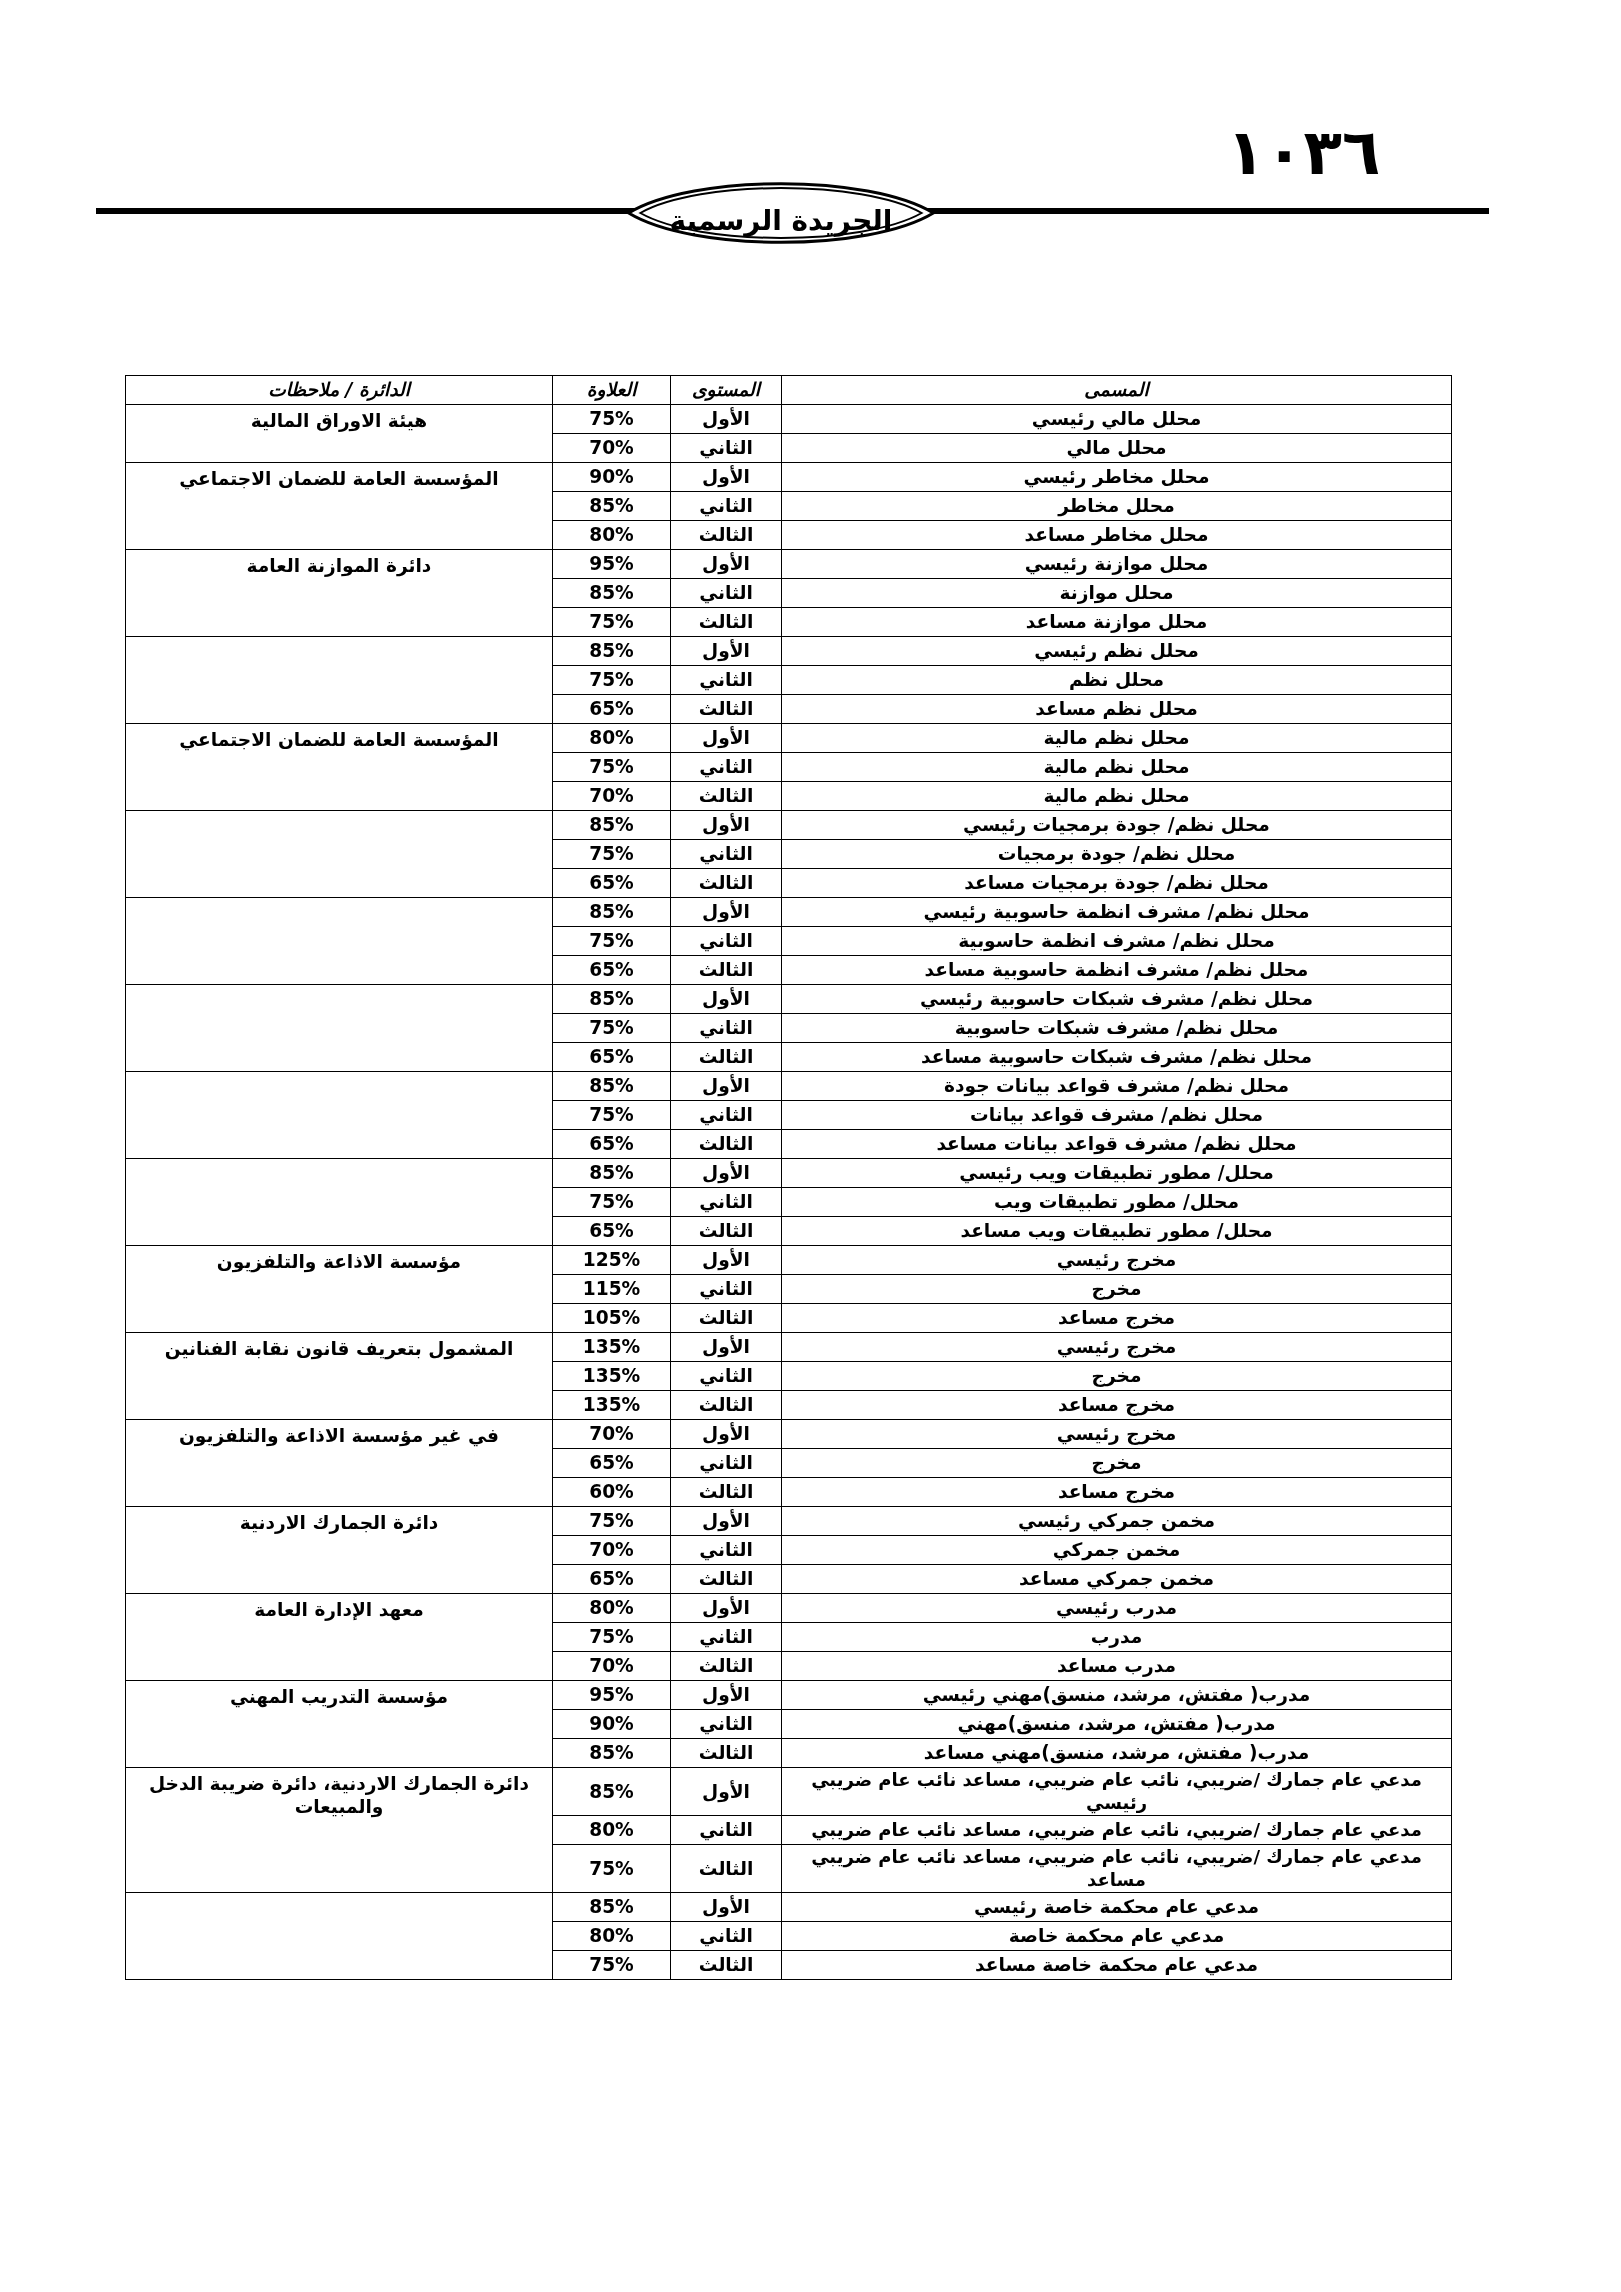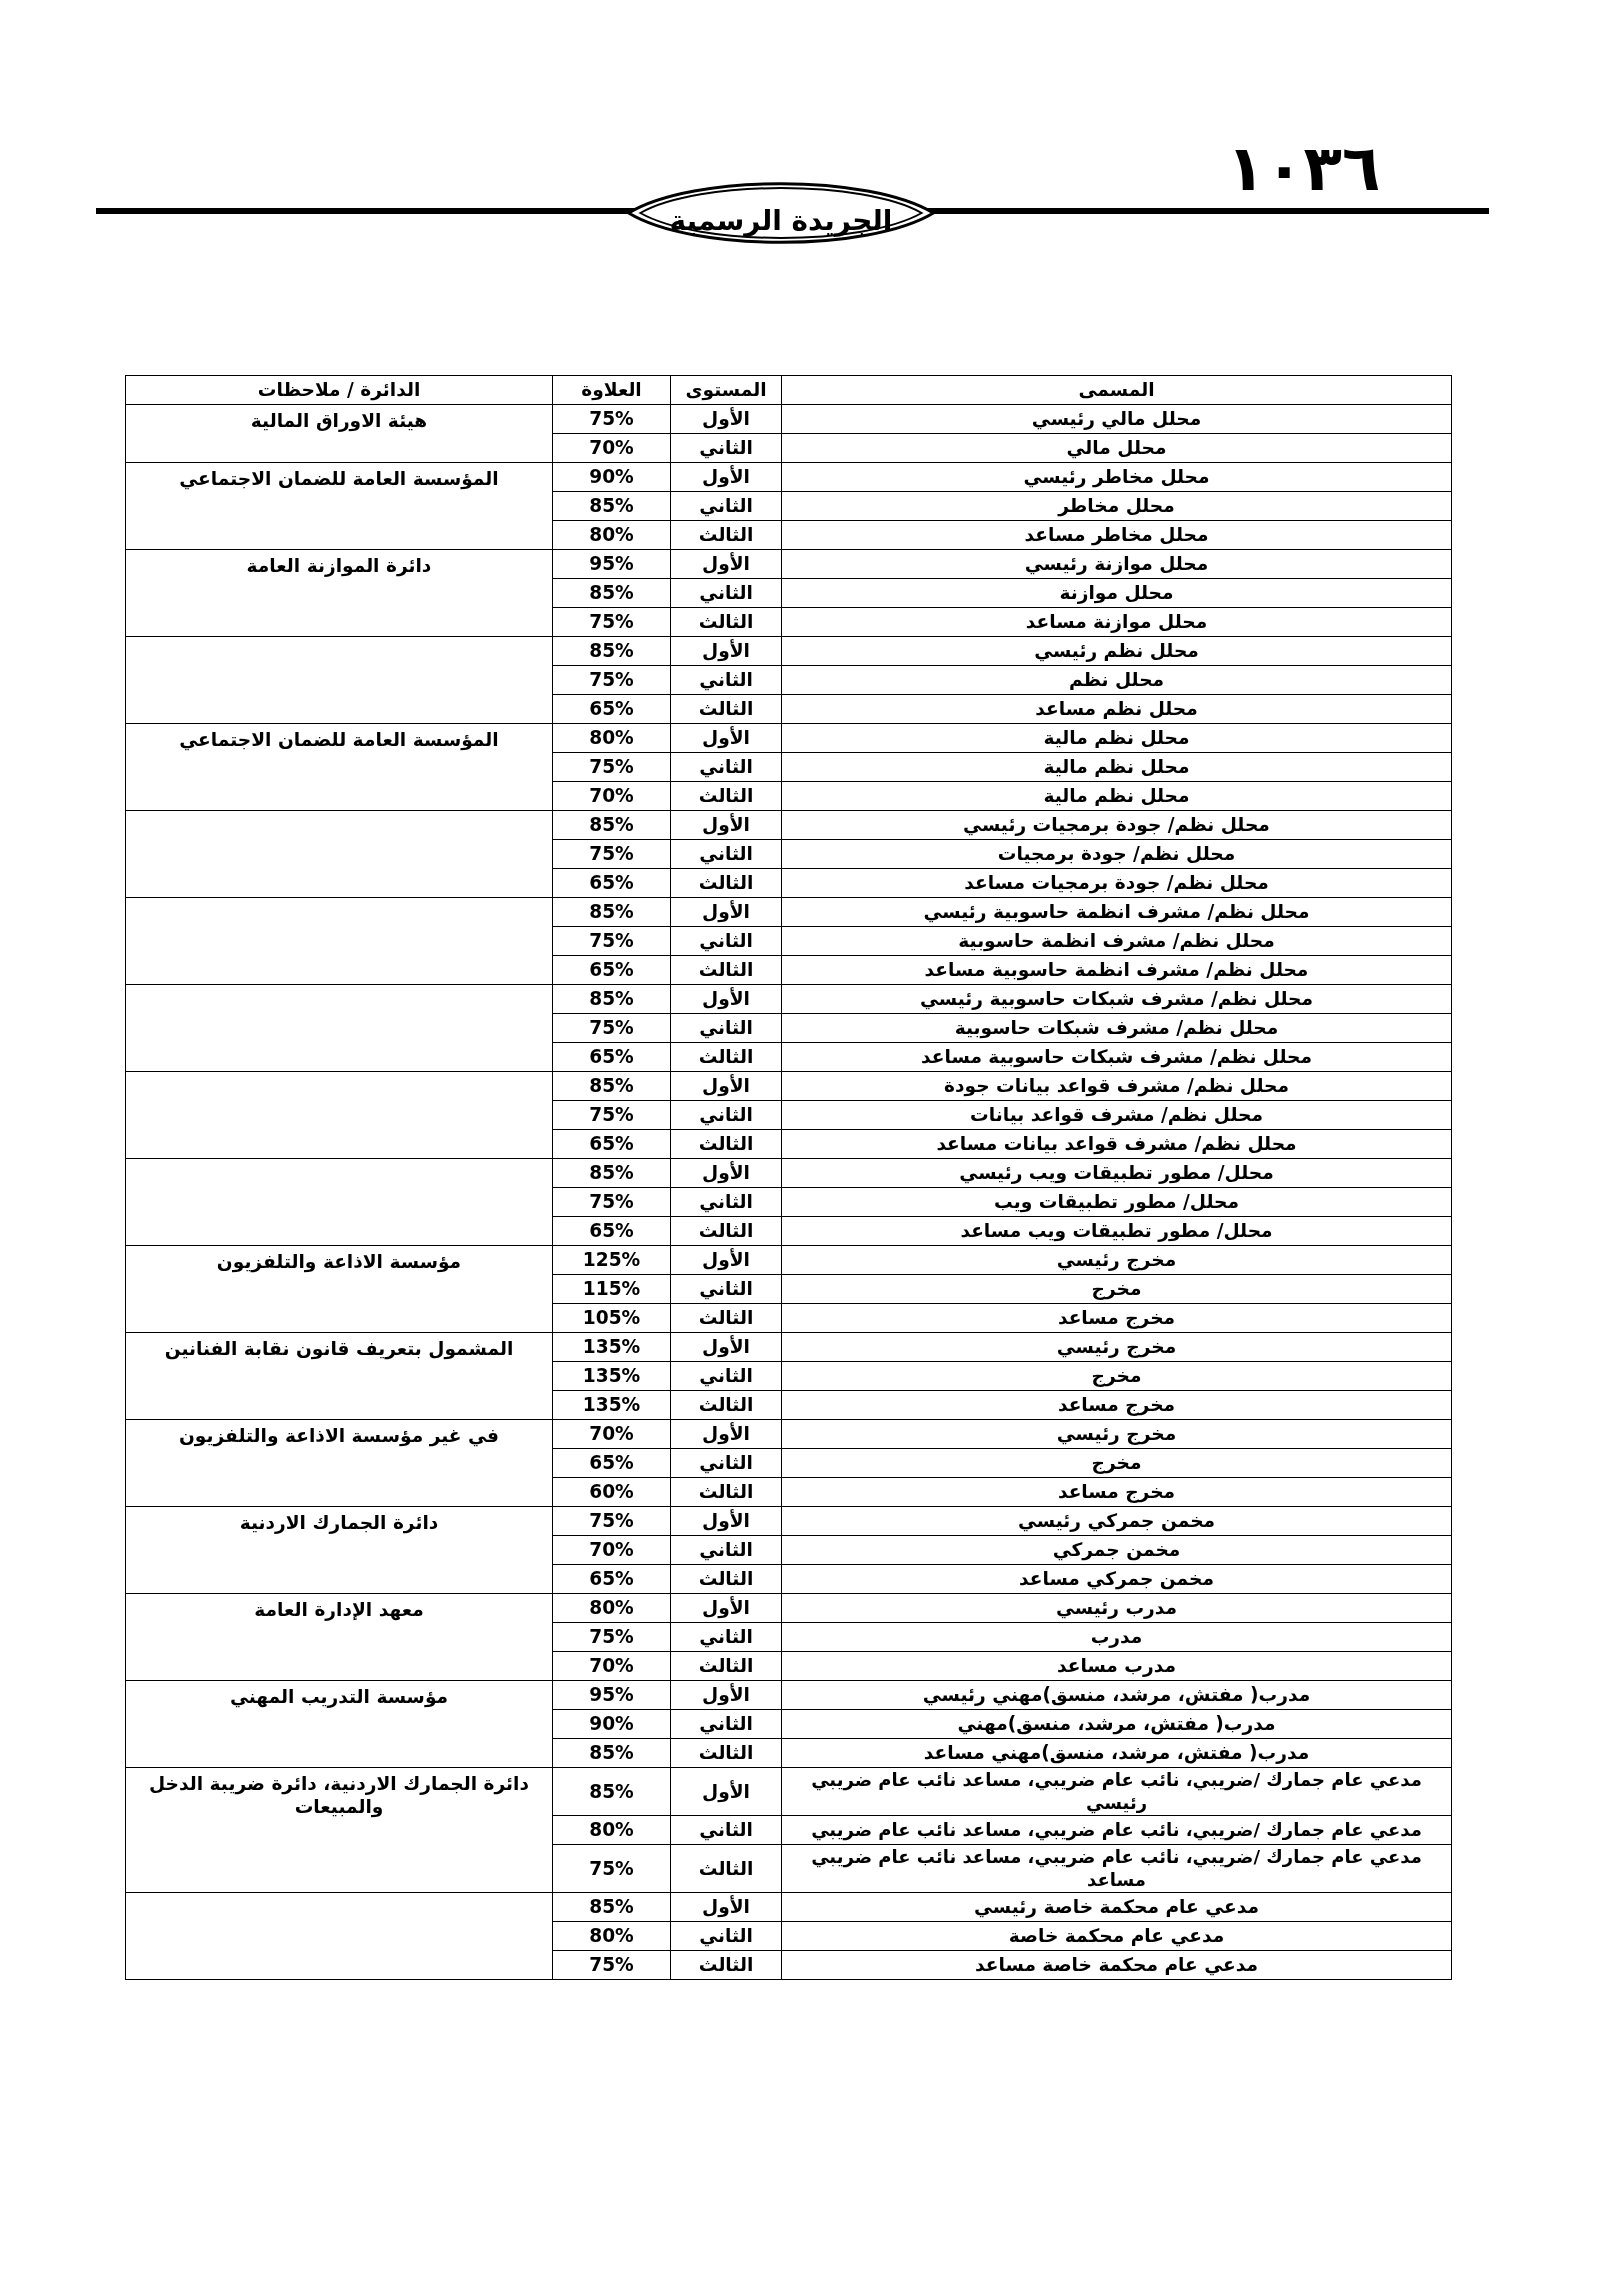--- a/index.html
+++ b/index.html
@@ -3,21 +3,21 @@
 <meta charset="utf-8">
 <style>
   * { margin:0; padding:0; box-sizing:border-box; }
   html,body { background:#ffffff; }
   .page {
     position:relative; width:1621px; height:2293px; background:#ffffff;
     font-family:"DejaVu Sans", sans-serif; color:#000; overflow:hidden;
   }
   
   .page-number {
-    position:absolute; top:132px; left:1191px; width:225px;
+    position:absolute; top:116px; left:1191px; width:225px;
     text-align:center; font-size:63px; font-weight:700; letter-spacing:2.9px;
     font-family:"DejaVu Sans", sans-serif;
   }
   .header-rule {
     position:absolute; top:208px; left:96px; width:1393px; height:5.9px; background:#000;
   }
   .banner { position:absolute; top:171px; left:624px; width:314px; height:84px; }
   .banner svg { position:absolute; left:0; top:0; }
   .banner-text {
     position:absolute; left:0; top:9px; width:100%; height:100%;
@@ -27,21 +27,21 @@
   
   .gazette-table {
     position:absolute; top:375px; left:125px; width:1326px;
     border-collapse:collapse; direction:rtl; table-layout:fixed;
   }
   .gazette-table th, .gazette-table td {
     border:1.6px solid #000; font-weight:700; font-size:18.6px;
     text-align:center; height:29px; padding:1px 5.9px; line-height:1.25;
     overflow:hidden;
   }
-  .gazette-table th { height:29px; }
+  .gazette-table th { height:29px;font-style:italic; }
   td.dept { vertical-align:top; padding-top:4px; }
   td.allow { direction:ltr; }
   td.small { font-size:18px; letter-spacing:-0.2px; }
 </style>
 </head>
 <body>
 
 <div class="page">
 
   <div class="page-number">١٠٣٦</div>

